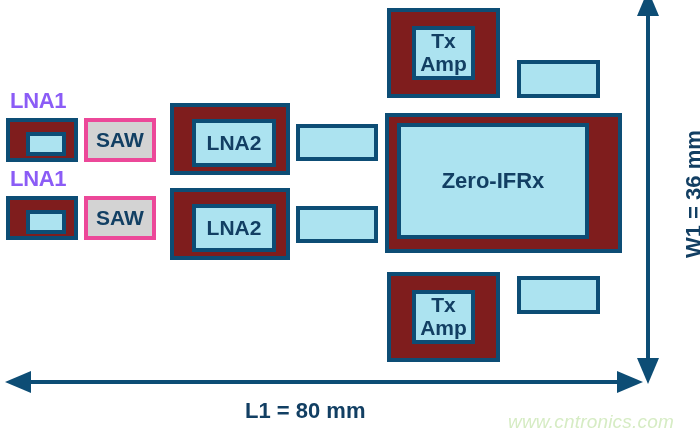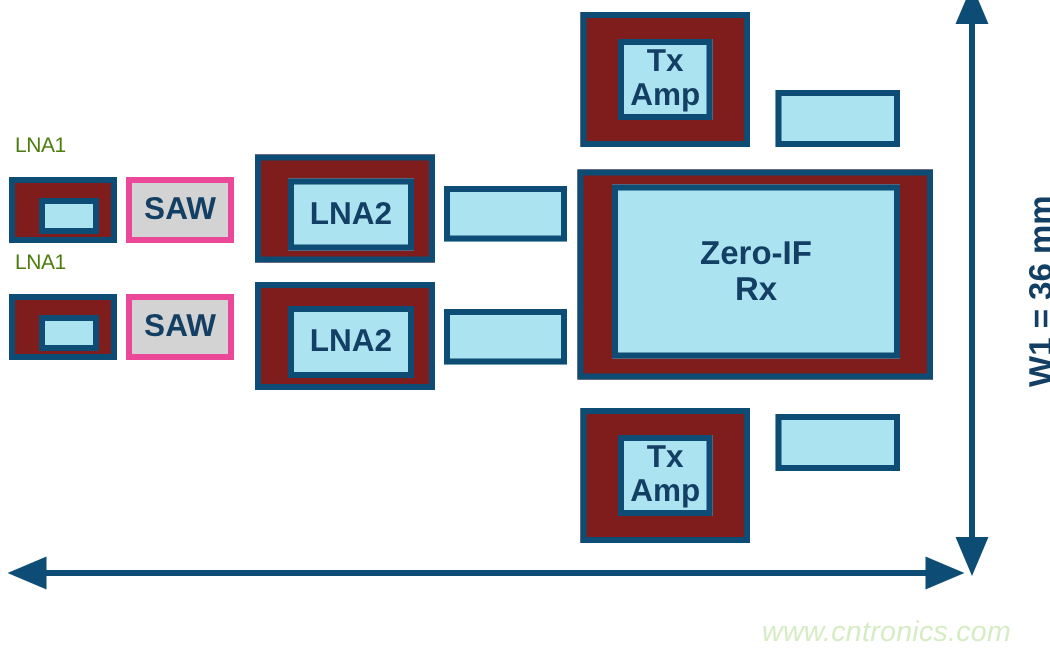--- a/index.html
+++ b/index.html
@@ -49,23 +49,23 @@
   }
   .pad-block {
     position: absolute;
     box-sizing: border-box;
     background: #ace3f0;
     border: 4px solid #0d4d75;
   }
 
   .block-caption {
     position: absolute;
-    color: #4d7c0f;
-    font-weight: normal;
-    font-size: 14px;
+    color: #8b5cf6;
+    font-weight: bold;
+    font-size: 22px;
     letter-spacing: -0.3px;
     white-space: nowrap;
   }
 
   
   .dim-line-h {
     position: absolute;
     background: #0d4d75;
     height: 4px;
   }
@@ -162,21 +162,21 @@
   <div class="outer-block" style="left:387px; top:8px; width:113px; height:90px;">
     <div class="inner-block" style="left:21px; top:14px; width:63px; height:54px; font-size:21px; flex-direction:column;">
       <span>Tx</span>
       <span>Amp</span>
     </div>
   </div>
 
   <div class="pad-block" style="left:517px; top:60px; width:83px; height:38px;"></div>
 
   <div class="outer-block" style="left:385px; top:113px; width:237px; height:140px;">
-    <div class="inner-block" style="left:19px; top:6px; width:192px; height:116px; font-size:22px; flex-direction:column;">
+    <div class="inner-block" style="left:8px; top:6px; width:192px; height:116px; font-size:22px; flex-direction:row;">
       <span>Zero-IF</span>
       <span>Rx</span>
     </div>
   </div>
 
   <div class="outer-block" style="left:387px; top:272px; width:113px; height:90px;">
     <div class="inner-block" style="left:21px; top:14px; width:63px; height:54px; font-size:21px; flex-direction:column;">
       <span>Tx</span>
       <span>Amp</span>
     </div>
@@ -185,16 +185,17 @@
   <div class="pad-block" style="left:517px; top:276px; width:83px; height:38px;"></div>
 
   <div class="dim-line-v" style="left:646px; top:14px; height:352px;"></div>
   <div class="arrow-head arrow-up" style="left:637px; top:-10px;"></div>
   <div class="arrow-head arrow-down" style="left:637px; top:358px;"></div>
   <div class="dim-label-vertical" style="left:681px; top:258px;">W1 = 36 mm</div>
 
   <div class="dim-line-h" style="left:28px; top:380px; width:594px;"></div>
   <div class="arrow-head arrow-left" style="left:5px; top:371px;"></div>
   <div class="arrow-head arrow-right" style="left:617px; top:371px;"></div>
+  <div class="dim-label" style="left:245px; top:398px;">L1 = 80 mm</div>
 
   <div class="watermark" style="left:508px; top:411px;">www.cntronics.com</div>
 
 </div>
 
 </body></html>

